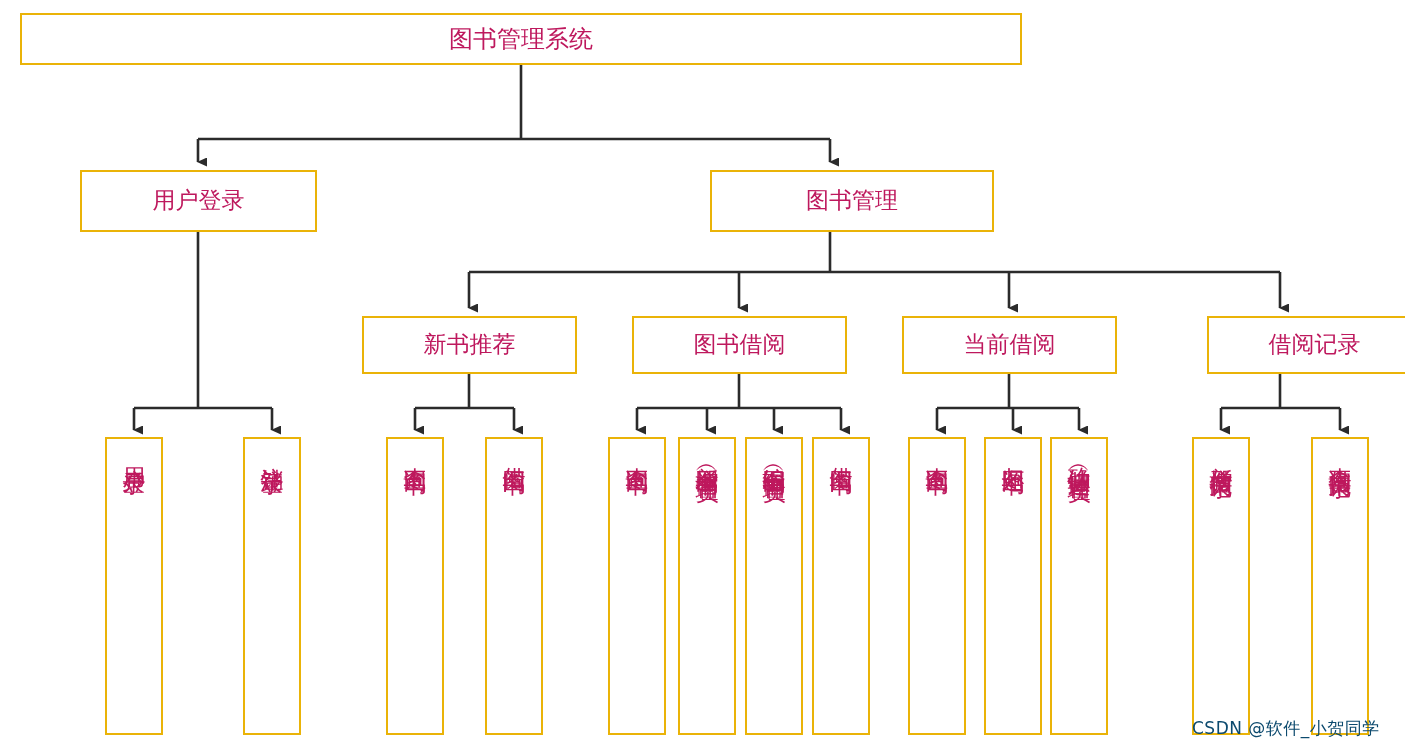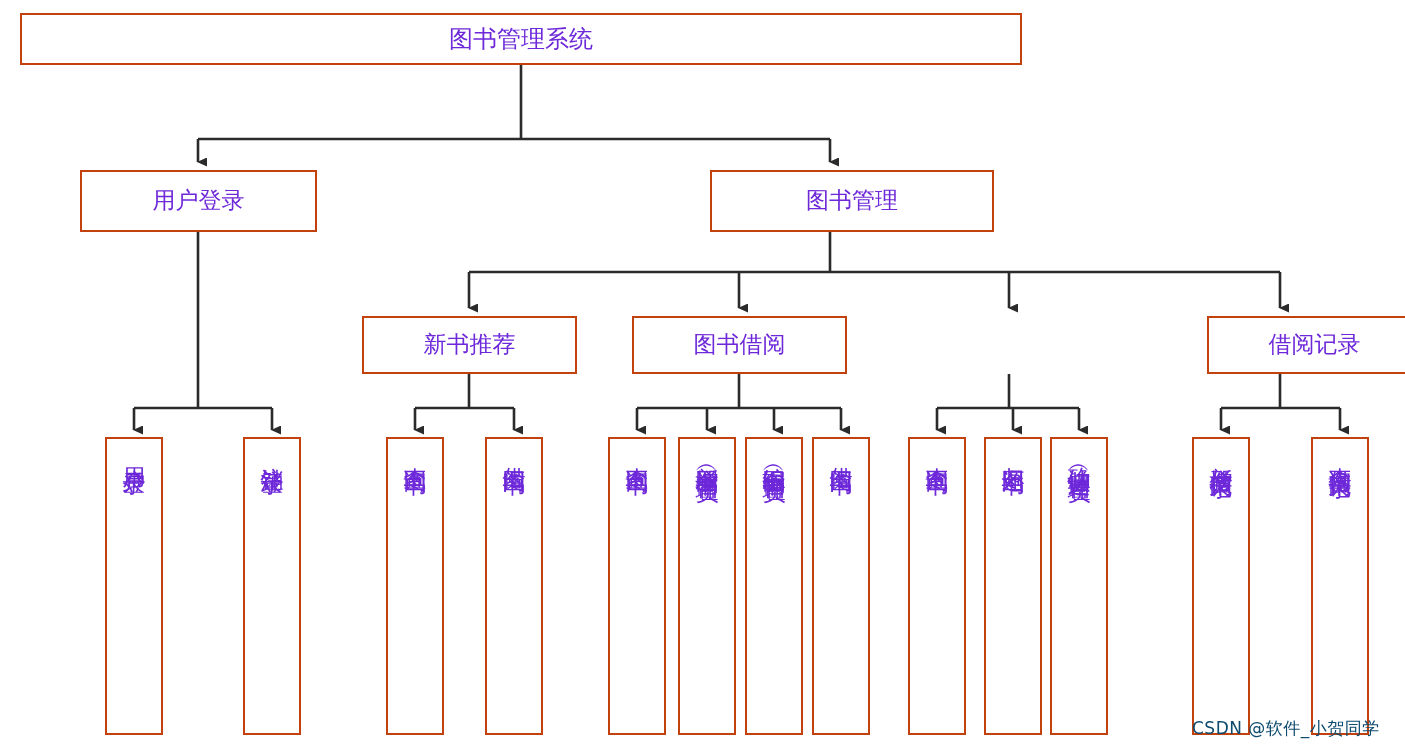--- a/index.html
+++ b/index.html
@@ -22,25 +22,25 @@
     left: 0;
     top: 0;
     width: 1405px;
     height: 747px;
     pointer-events: none;
   }
   .node {
     position: absolute;
     box-sizing: border-box;
     background: #ffffff;
-    border: 2px solid #c2410c;
+    border: 2px solid #eab308;
     display: flex;
     align-items: center;
     justify-content: center;
-    color: #6d28d9;
+    color: #be185d;
   }
   .node .label {
     display: block;
     text-align: center;
     line-height: 1.18;
     white-space: nowrap;
   }
   .node.root .label { font-size: 24px; }
   .node.lvl2 .label { font-size: 23px; }
   .node.lvl3 .label { font-size: 23px; }
@@ -132,20 +132,23 @@
   <div class="node lvl2" style="left:710px; top:170px; width:284px; height:62px;">
     <span class="label">图书管理</span>
   </div>
 
   <div class="node lvl3" style="left:362px; top:316px; width:215px; height:58px;">
     <span class="label">新书推荐</span>
   </div>
   <div class="node lvl3" style="left:632px; top:316px; width:215px; height:58px;">
     <span class="label">图书借阅</span>
   </div>
+  <div class="node lvl3" style="left:902px; top:316px; width:215px; height:58px;">
+    <span class="label">当前借阅</span>
+  </div>
   <div class="node lvl3" style="left:1172px; top:316px; width:215px; height:58px;margin-left:35px;">
     <span class="label">借阅记录</span>
   </div>
 
   <div class="node leaf" style="left:105px; top:437px; width:58px; height:298px;">
     <span class="label">用户登录</span>
   </div>
   <div class="node leaf" style="left:243px; top:437px; width:58px; height:298px;">
     <span class="label">注销登录</span>
   </div>

